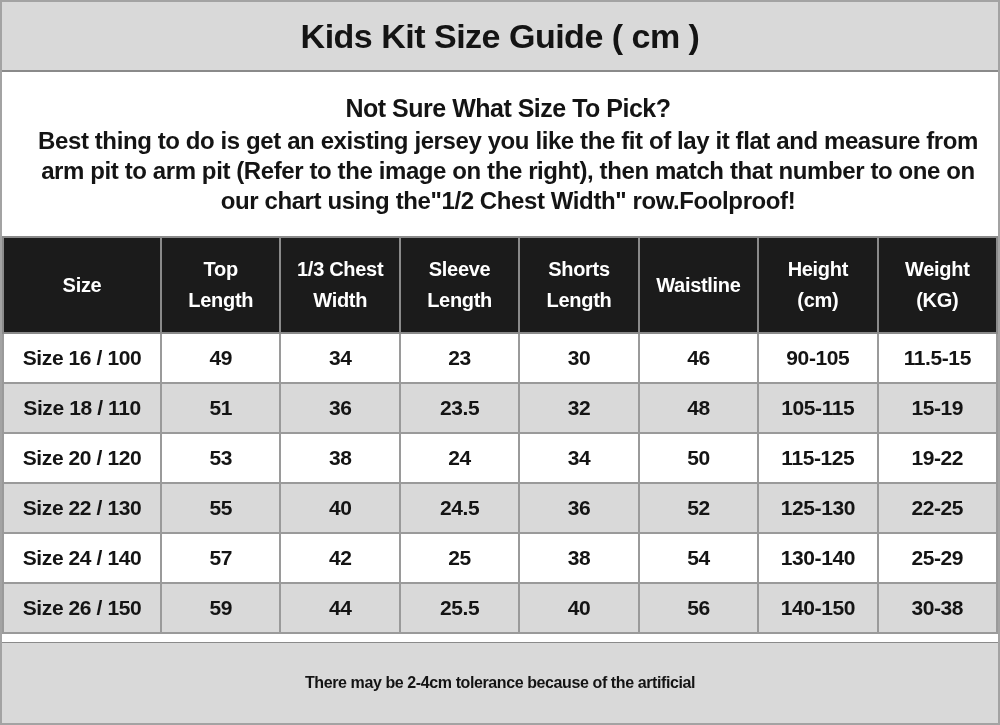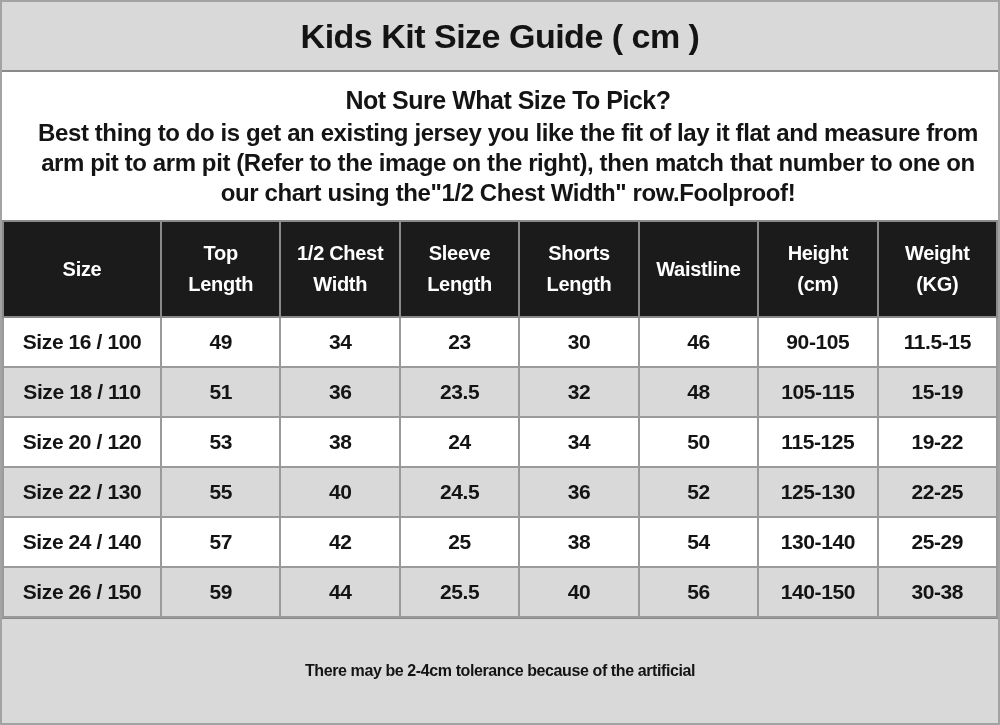--- a/index.html
+++ b/index.html
@@ -7,20 +7,21 @@
   .page {
     width: 1000px;
     height: 725px;
     display: flex;
     flex-direction: column;
     border: 2px solid #a3a3a3;
     font-family: "Liberation Sans", sans-serif;
     color: #141414;
     background: #ffffff;
     overflow: hidden;
+    gap: 8px;
   }
   .title-bar {
     flex: 0 0 70px;
     background: #d9d9d9;
     border-bottom: 2px solid #8a8a8a;
     display: flex;
     align-items: center;
     justify-content: center;
   }
   .title-bar h1 {
@@ -117,21 +118,21 @@
         <col>
         <col>
         <col>
         <col>
     </colgroup>
     <thead>
       <tr id="header-row">
           <th>Size</th>
           <th>Top
 Length</th>
-          <th>1/2 Chest
+          <th>1/3 Chest
 Width</th>
           <th>Sleeve
 Length</th>
           <th>Shorts
 Length</th>
           <th>Waistline</th>
           <th>Height
 (cm)</th>
           <th>Weight
 (KG)</th>

